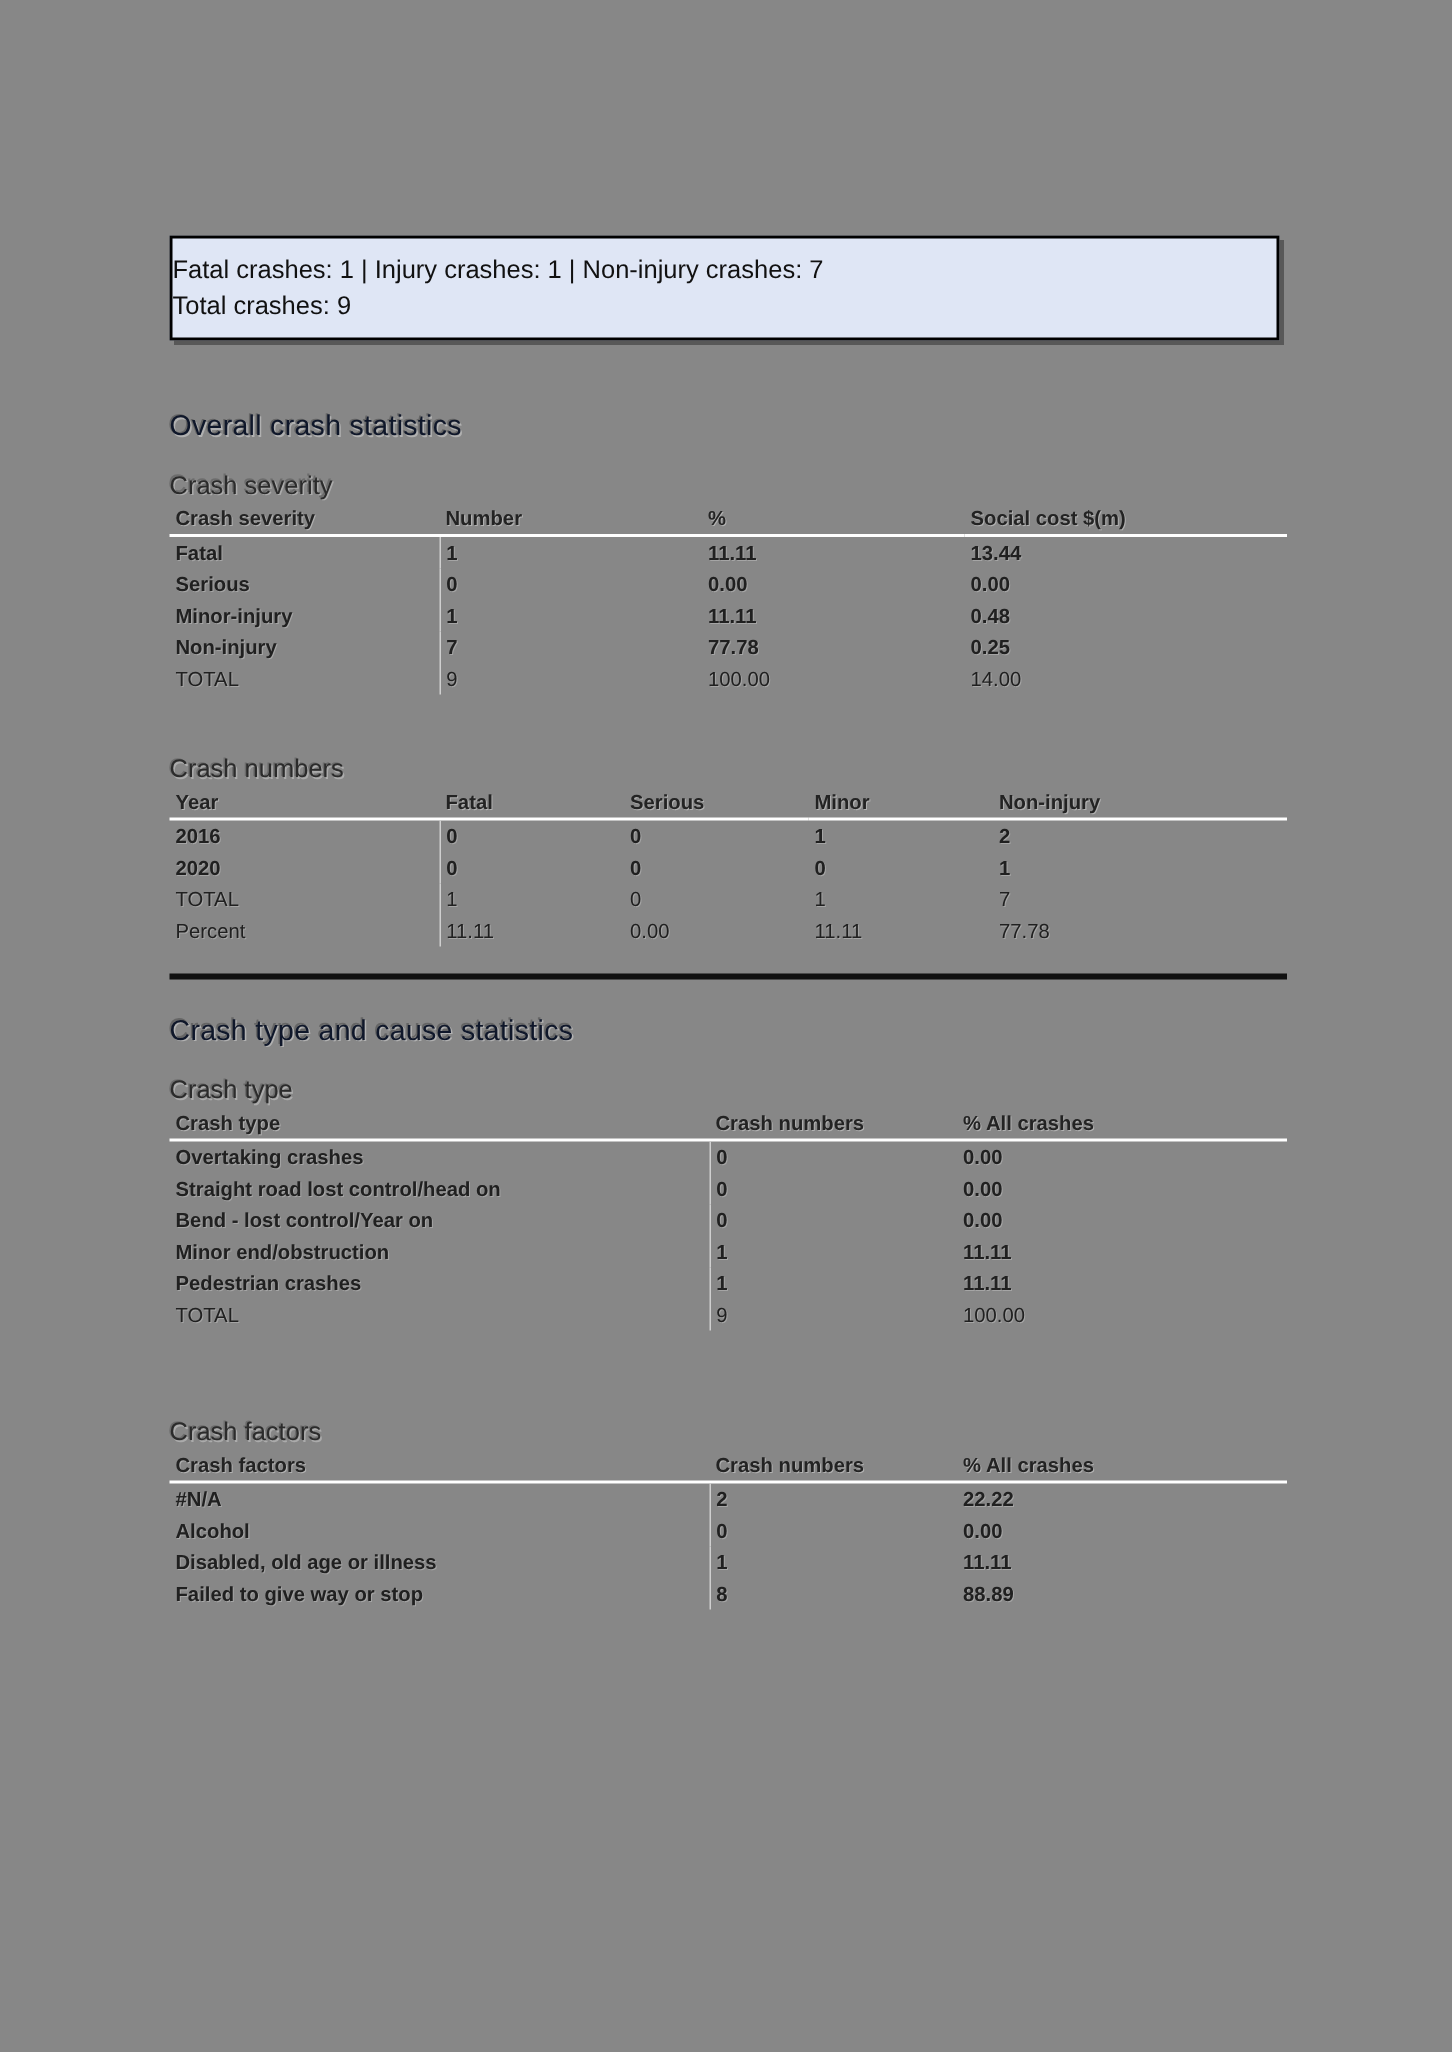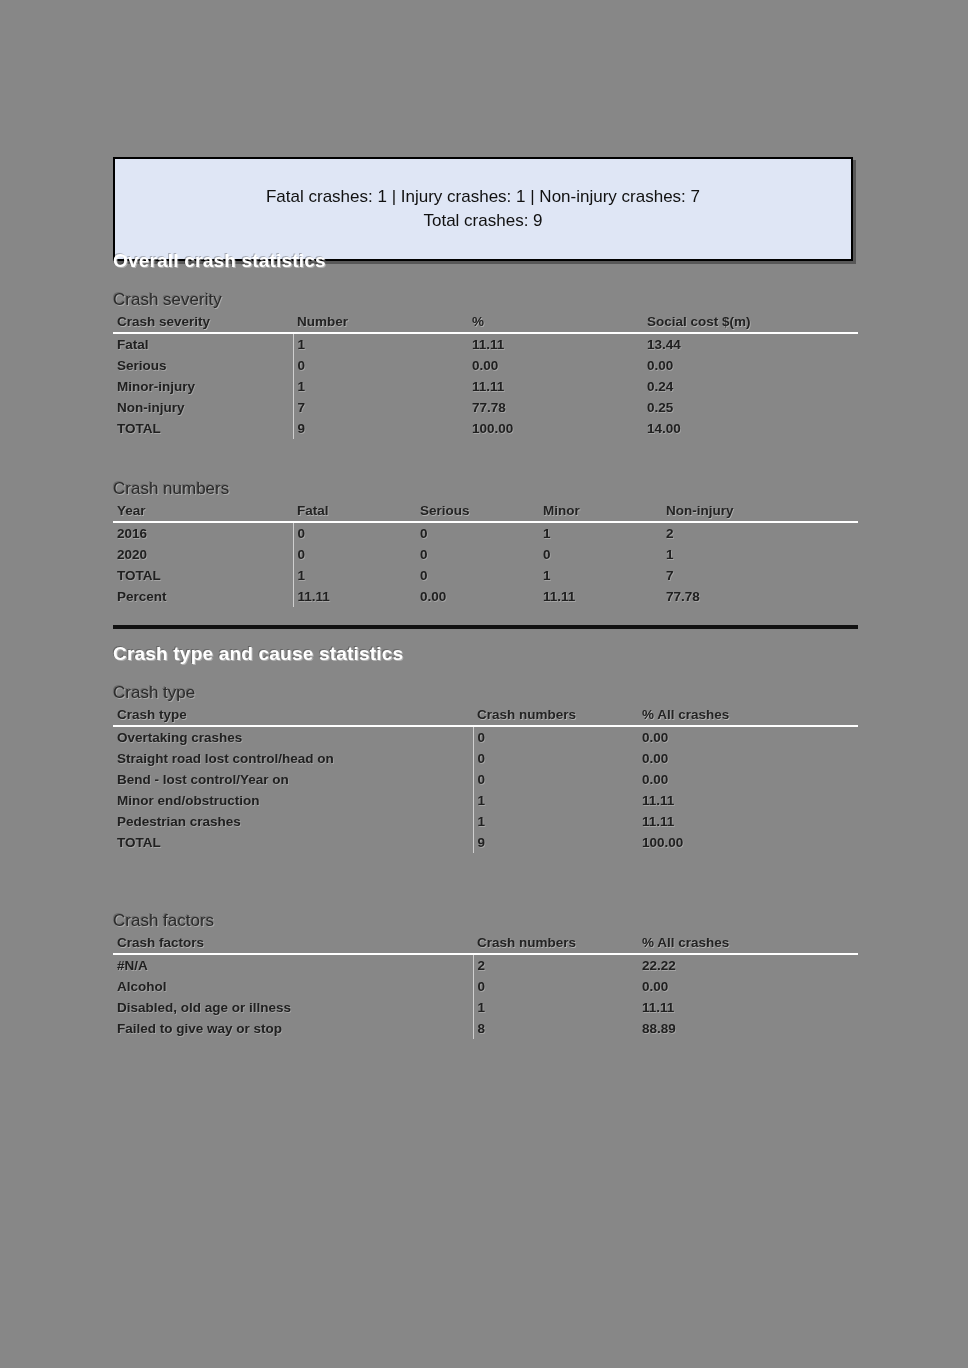--- a/index.html
+++ b/index.html
@@ -22,50 +22,50 @@
     width: 968px;
     height: 1368px;
   }
 
   
   .summary-banner {
     position: absolute;
     left: 113px;
     top: 157px;
     width: 740px;
-    height: 104px;
+    height: 70px;
     background: #dfe6f5;
     border: 2px solid #000;
     box-sizing: border-box;
     box-shadow: 3px 3px 0 rgba(0,0,0,0.35);
     display: flex;
     flex-direction: column;
-    align-items: center;
+    align-items: flex-start;
     justify-content: center;
   }
   .summary-line {
     font-size: 17px;
     color: #111;
     line-height: 24px;
     text-align: center;
   }
 
   
   .content {
     position: absolute;
     left: 113px;
     top: 250px;
     width: 745px;
   }
 
   h1.section-title {
     font-size: 19px;
-    font-weight: bold;
-    color: #ffffff;
-    margin: 0 0 18px 0;
+    font-weight: normal;
+    color: #0f172a;
+    margin: 24px 0 18px 0;
     text-shadow: 1px 1px 0 rgba(255,255,255,0.35), -1px -1px 0 rgba(0,0,0,0.25);
     letter-spacing: 0.2px;
   }
 
   h2.table-title {
     font-size: 17px;
     font-weight: normal;
     color: #2b2b2b;
     margin: 0 0 2px 0;
     text-shadow: 1px 1px 0 rgba(255,255,255,0.3), -1px -1px 0 rgba(0,0,0,0.2);
@@ -89,21 +89,21 @@
   }
   table.stat td {
     padding: 3px 4px;
     color: #202020;
     text-shadow: 0.7px 0.7px 0 rgba(255,255,255,0.25);
     font-size: 13.5px;
     font-weight: bold;
   }
   table.stat tr.total-row td,
   table.stat tr.percent-row td {
-    font-weight: bold;
+    font-weight: normal;
   }
   table.stat td.vrule {
     border-left: 1px solid #cfcfcf;
   }
   .spacer-md { height: 40px; }
   .spacer-lg { height: 58px; }
 
   hr.divider {
     border: none;
     border-top: 4px solid #111;
@@ -151,21 +151,21 @@
         <tr>
           <td>Serious</td>
           <td class="vrule">0</td>
           <td>0.00</td>
           <td>0.00</td>
         </tr>
         <tr>
           <td>Minor-injury</td>
           <td class="vrule">1</td>
           <td>11.11</td>
-          <td>0.24</td>
+          <td>0.48</td>
         </tr>
         <tr>
           <td>Non-injury</td>
           <td class="vrule">7</td>
           <td>77.78</td>
           <td>0.25</td>
         </tr>
         <tr class="total-row">
           <td>TOTAL</td>
           <td class="vrule">9</td>

